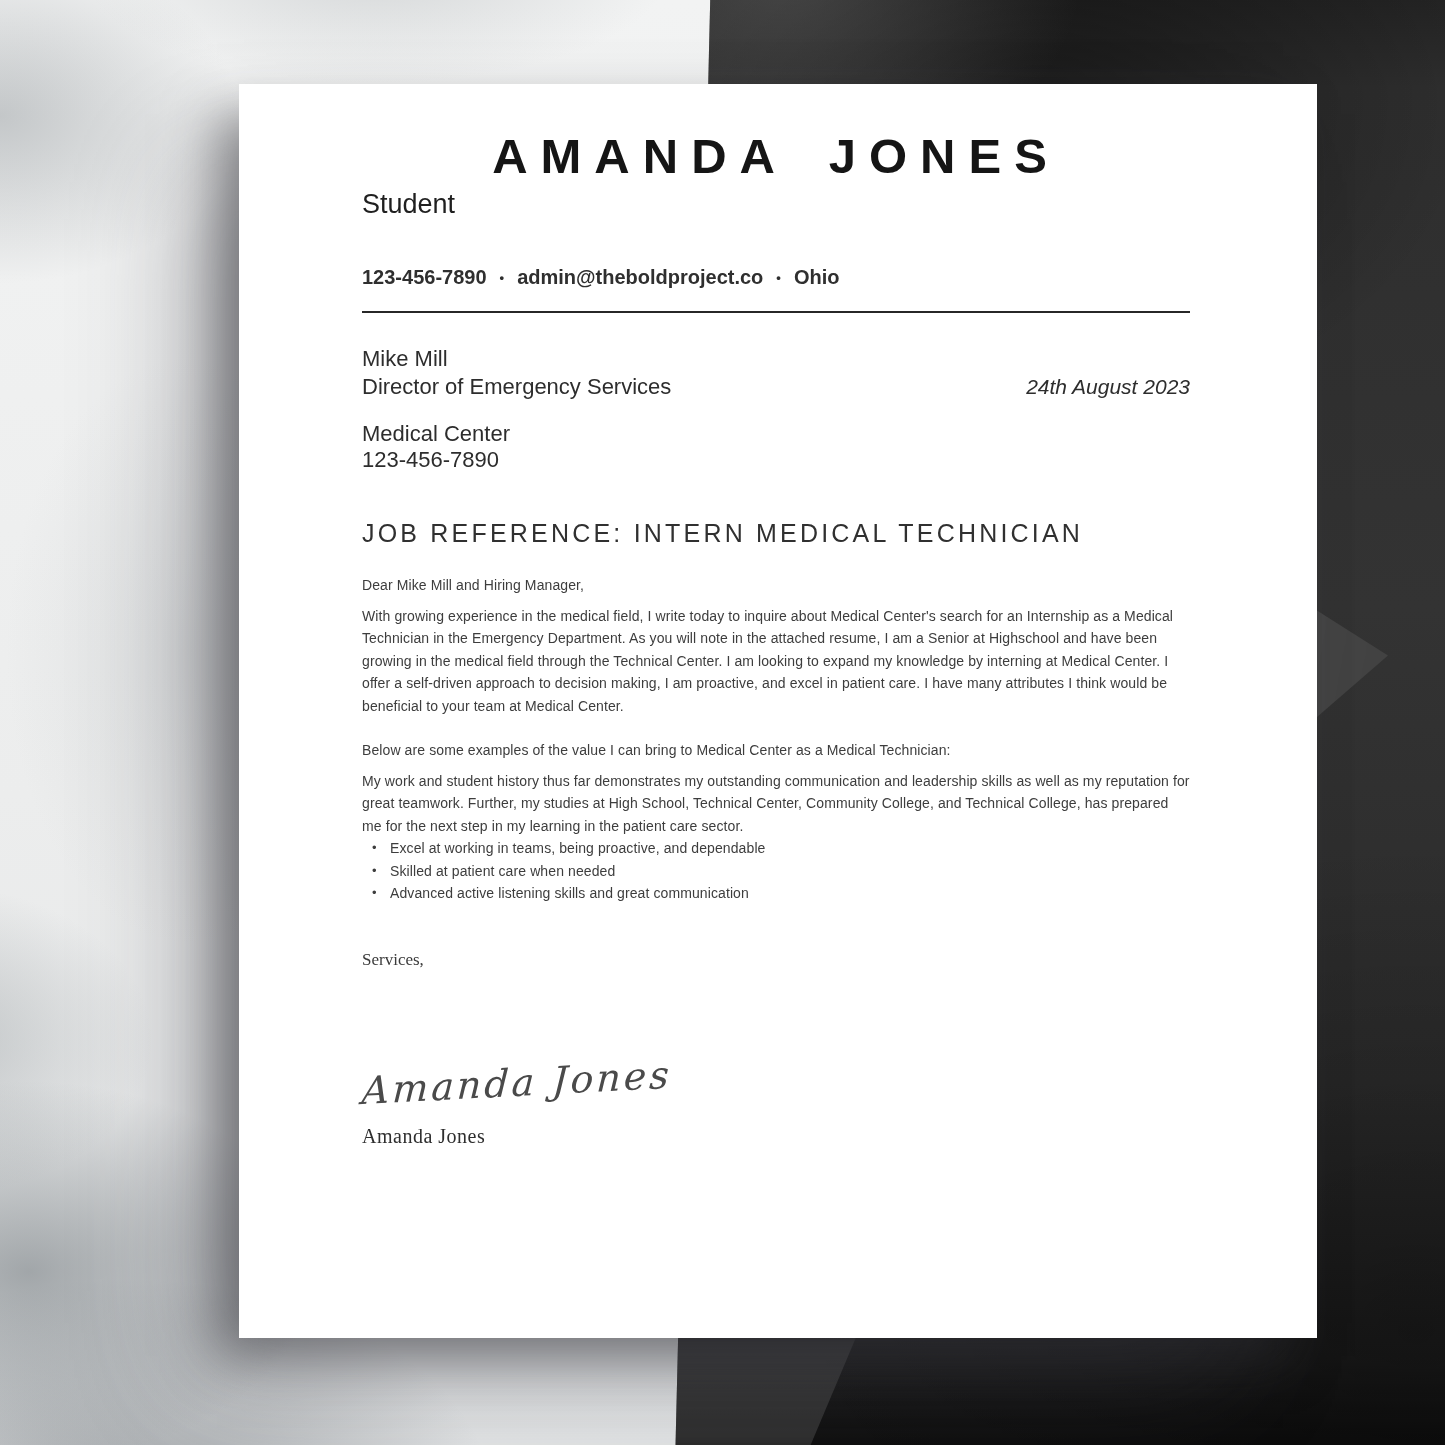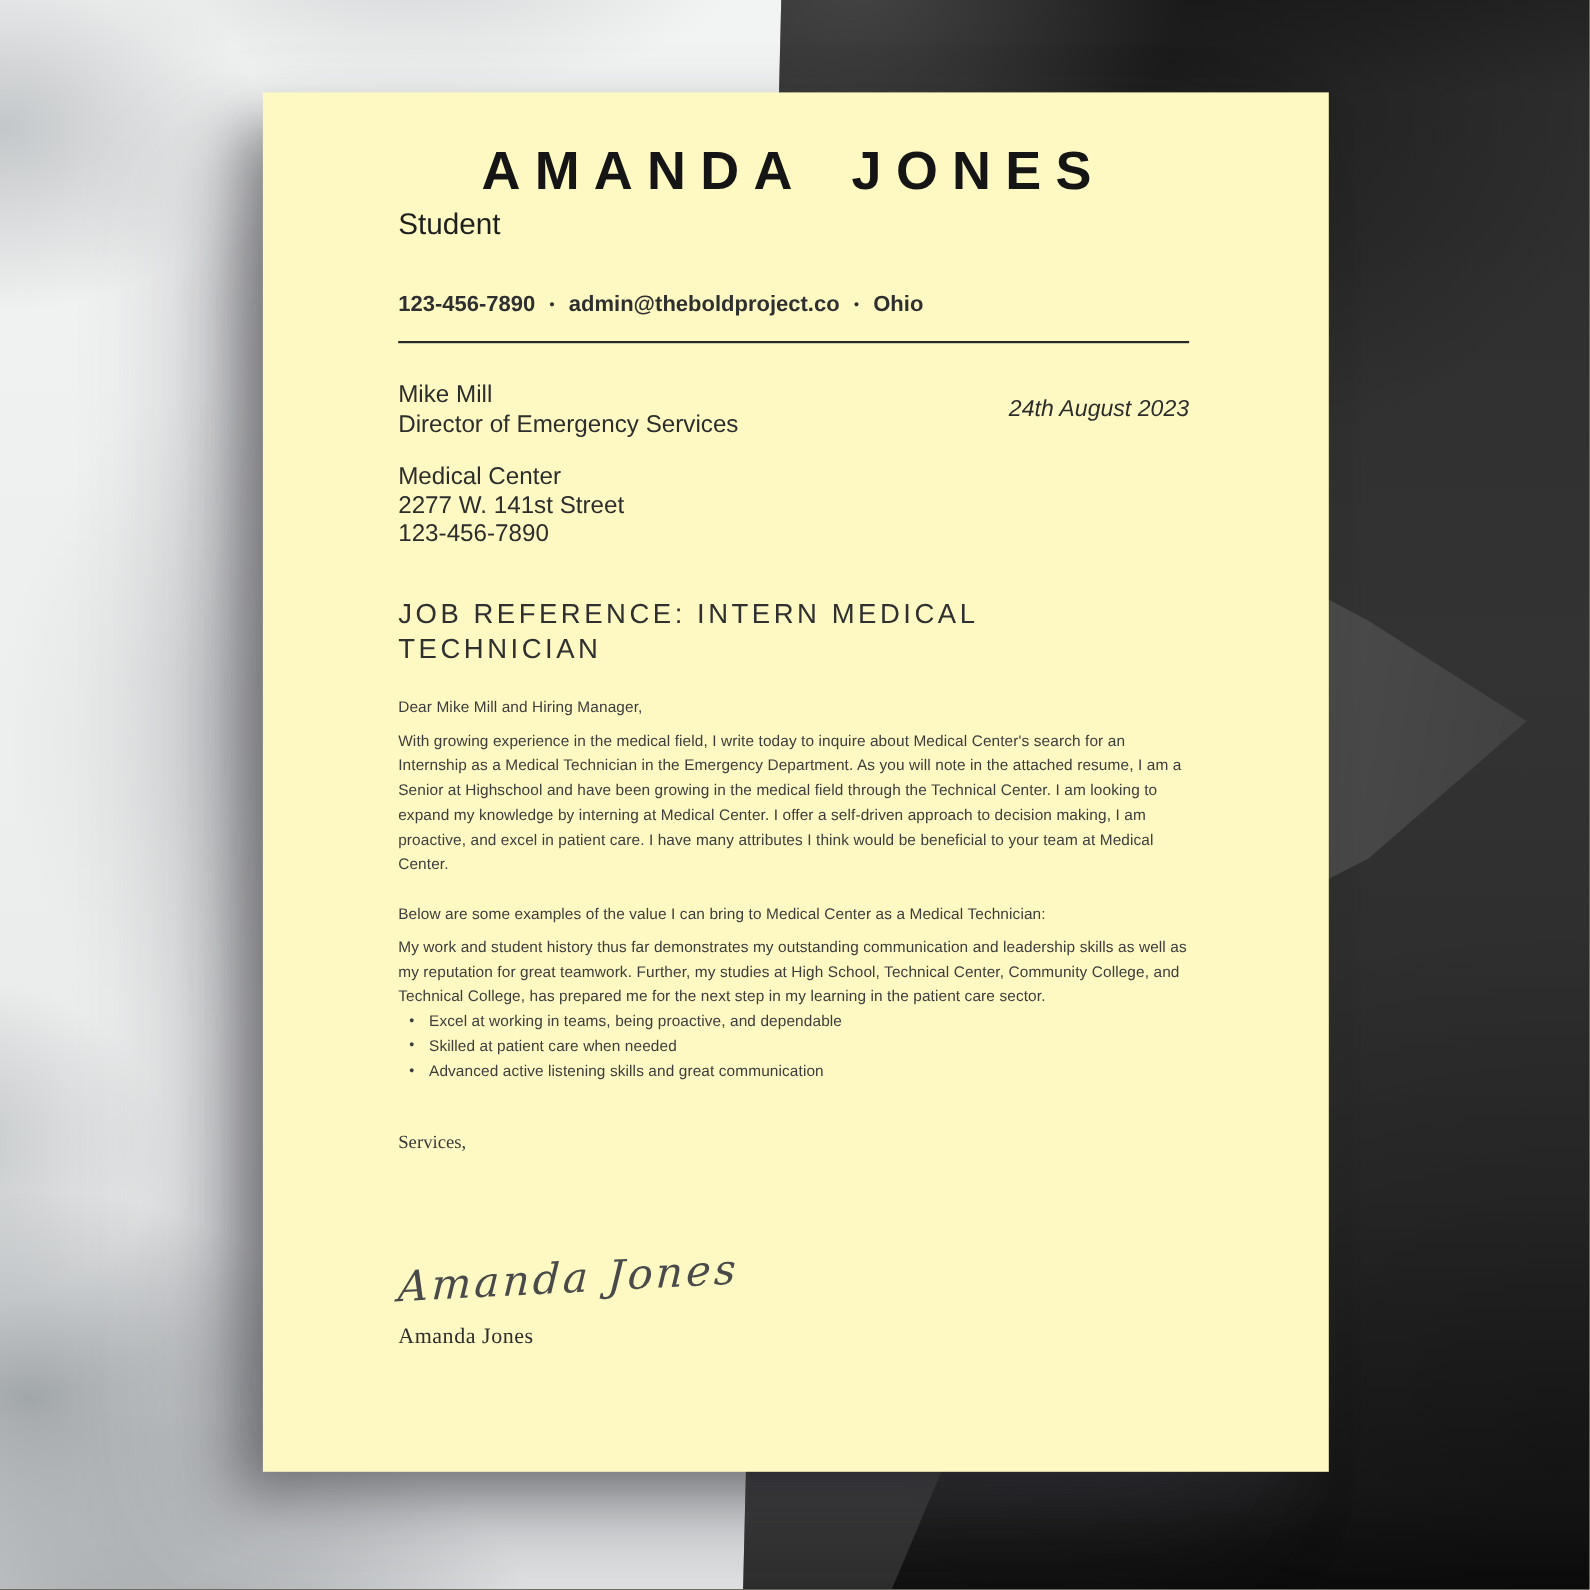--- a/index.html
+++ b/index.html
@@ -32,40 +32,40 @@
     background:linear-gradient(100deg,#555555 0%,#4a4a4a 45%,#3e3e3e 100%);
     filter:blur(7px);
   }
   .envelope-bottom-fold{position:absolute;left:650px;top:1335px;width:230px;height:120px;
     clip-path:polygon(0% 0%, 90% 0%, 68% 100%, 0% 100%);
     background:rgba(95,95,95,0.4);
     filter:blur(9px);
   }
 
   
-  .page{position:absolute;left:239px;top:84px;width:969px;height:1254px;
-    background:#fef9c3;z-index:3;box-sizing:border-box;
+  .page{position:absolute;left:239px;top:84px;width:1078px;height:1254px;
+    background:#ffffff;z-index:3;box-sizing:border-box;
     padding:46px 127px 0 123px;
     box-shadow:-28px 24px 48px -6px rgba(45,45,52,0.5),
                -70px 60px 110px -20px rgba(60,60,70,0.33);
     color:#3f3f3f;
   }
 
   .hdr-name{margin:0;text-align:center;font-size:49px;line-height:52px;
     font-weight:800;letter-spacing:13px;word-spacing:16px;color:#151515;}
   .hdr-role{margin:6px 0 0 0;text-align:left;font-size:27px;line-height:32px;
     font-weight:400;color:#1f1f1f;}
   .hdr-contact{margin-top:44px;font-size:20px;line-height:26px;
     color:#2f2f2f;font-weight:bold;}
   .hdr-contact .dot{display:inline-block;font-size:13px;vertical-align:2px;
     margin:0 13px;color:#2f2f2f;}
   .rule{margin:20px 0 0 0;border:none;border-top:2px solid #272727;}
 
   .recip-row{margin-top:32px;display:flex;justify-content:space-between;
-    align-items:center;}
+    align-items:flex-end;}
   .recip-name{font-size:22px;line-height:28px;color:#2d2d2d;}
   .recip-title{font-size:22px;line-height:28px;color:#2d2d2d;}
   .letter-date{font-size:21px;line-height:28px;font-style:italic;color:#2d2d2d;}
 
   .recip-addr{margin-top:20px;font-size:22px;line-height:26px;color:#2d2d2d;}
 
   .subject{margin:44px 0 0 0;font-size:25px;line-height:32px;font-weight:300;
     letter-spacing:3.2px;color:#303030;}
 
   .body-text{font-size:14px;line-height:22.5px;color:#3d3d3d;letter-spacing:0.1px;}
@@ -113,21 +113,20 @@
     <div class="recip-row">
       <div>
         <div class="recip-name">Mike Mill</div>
         <div class="recip-title">Director of Emergency Services</div>
       </div>
       <div class="letter-date">24th August 2023</div>
     </div>
 
     <div class="recip-addr">
       <div>Medical Center</div>
-      <div>2277 W. 141st Street</div>
       <div>123-456-7890</div>
     </div>
 
     <div class="subject">JOB REFERENCE: INTERN MEDICAL TECHNICIAN</div>
 
     <div class="body-text salutation">Dear Mike Mill and Hiring Manager,</div>
 
     <div class="body-text para">With growing experience in the medical field, I write today to inquire about Medical Center's search for an Internship as a Medical Technician in the Emergency Department. As you will note in the attached resume, I am a Senior at Highschool and have been growing in the medical field through the Technical Center. I am looking to expand my knowledge by interning at Medical Center. I offer a self-driven approach to decision making, I am proactive, and excel in patient care. I have many attributes I think would be beneficial to your team at Medical Center.</div>
 
     <div class="body-text bullets-intro">Below are some examples of the value I can bring to Medical Center as a Medical Technician:</div>

